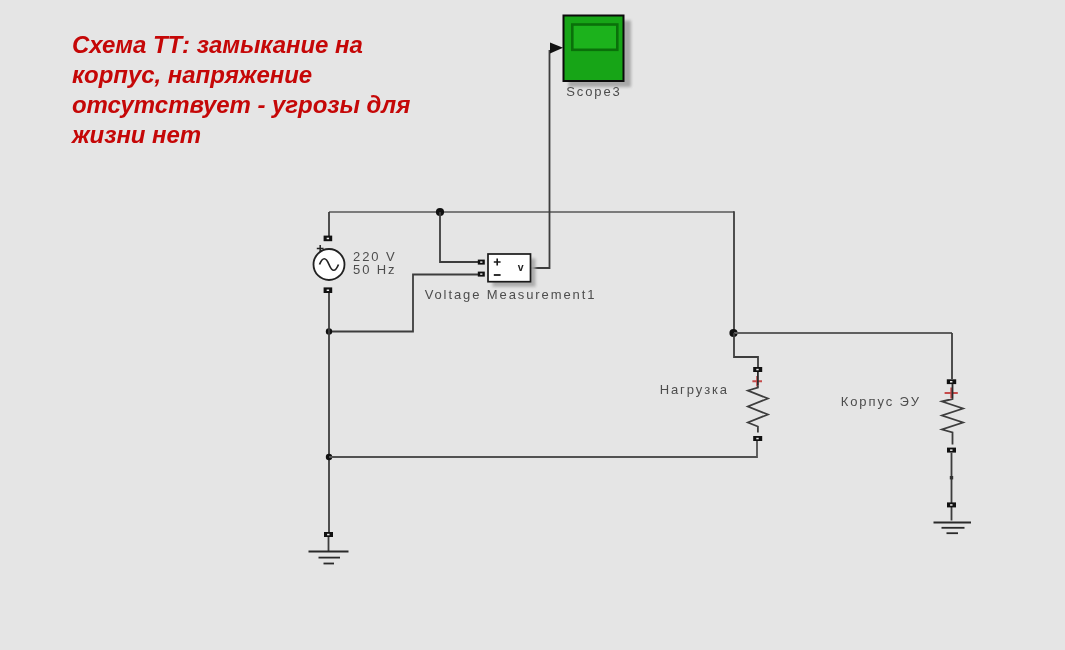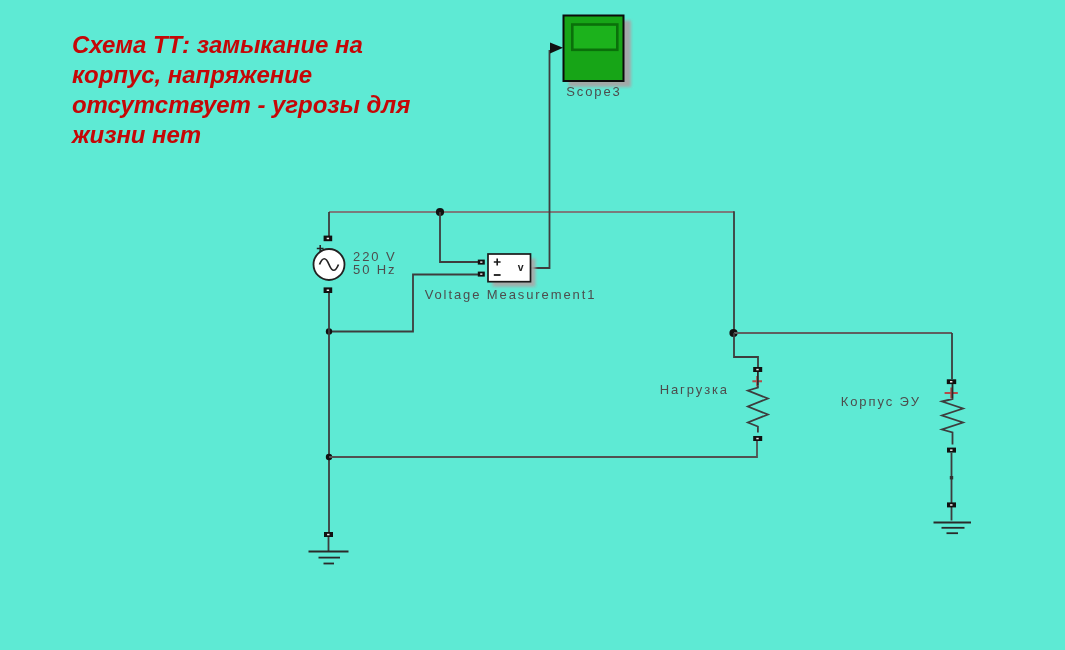--- a/index.html
+++ b/index.html
@@ -1,16 +1,16 @@
 <!DOCTYPE html>
 <html><head>
 <meta charset="utf-8">
 <style>
   html,body{margin:0;padding:0;background:#ffffff;}
-  #canvas{position:relative;width:1065px;height:650px;background:#5eead4;overflow:hidden;
+  #canvas{position:relative;width:1065px;height:650px;background:#e5e5e5;overflow:hidden;
           font-family:"Liberation Sans", sans-serif;}
   #title{position:absolute;left:72px;top:30px;width:460px;color:#c50707;
          font-weight:bold;font-style:italic;font-size:24px;line-height:30px;
          letter-spacing:-0.05px;}
   svg{position:absolute;left:0;top:0;}
   .lbl{fill:#4d4d4d;font-family:"Liberation Sans",sans-serif;font-size:13px;letter-spacing:1.9px;}
 </style>
 </head>
 <body>
 <div id="canvas">

